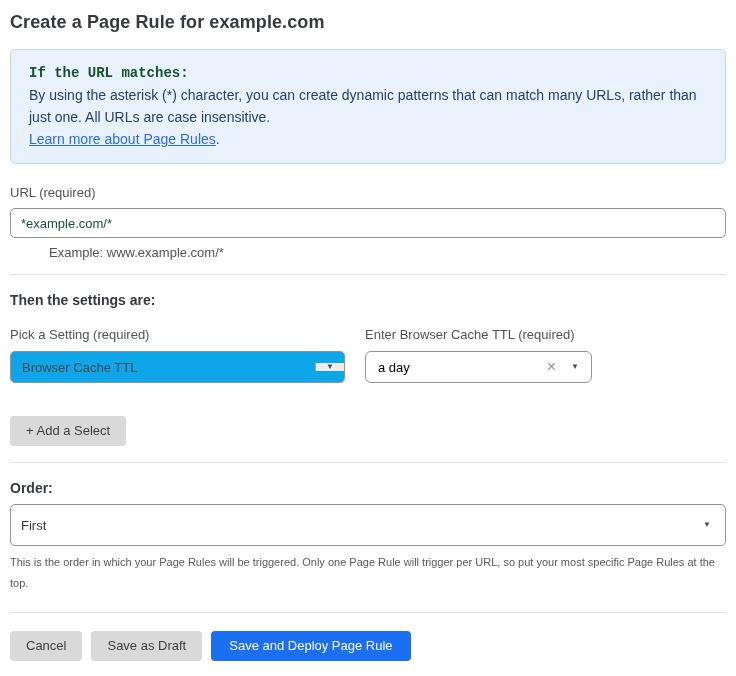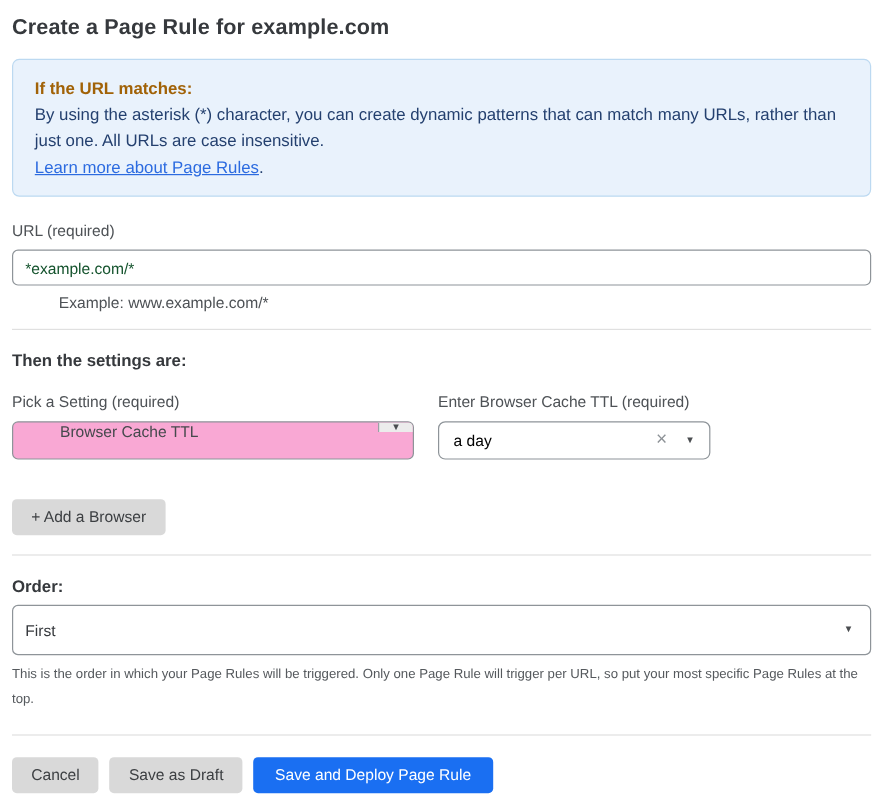--- a/index.html
+++ b/index.html
@@ -24,21 +24,21 @@
   .info-box {
     margin-top: 16px;
     background: #e9f2fc;
     border: 1px solid #bcd9f1;
     border-radius: 6px;
     padding: 12px 18px 13px 18px;
     color: #1e3a68;
     font-size: 14px;
     line-height: 22px;
   }
-  .info-heading { font-weight: bold; color: #a16207; }
+  .info-heading { font-weight: bold; color: #14532d; font-family: Liberation Mono, monospace; }
   .info-body { color: #24406f; }
   .info-link {
     color: #2c6be0;
     text-decoration: underline;
     cursor: pointer;
   }
   .info-suffix { color: #24406f; }
 
   .field-label {
     font-size: 13px;
@@ -82,26 +82,25 @@
   .settings-row { display: flex; gap: 20px; }
   .col-setting { width: 335px; }
   .col-ttl { width: 227px; }
   .col-label { font-size: 13px; color: #4e5256; margin-top: 19px; }
 
   .select-split {
     margin-top: 9px;
     height: 32px;
     border: 1px solid #8e9499;
     border-radius: 5px;
-    background: #f9a8d4;
-    display: flex;
-    align-items: flex-start;
+    background: #0ea5e9;
+    display: flex;
+    align-items: center;
     overflow: hidden;
     cursor: pointer;
-    padding-left: 28px;
   }
   .select-split .select-value {
     flex: 1;
     display: flex;
     align-items: center;
     padding: 0 11px;
     font-size: 13px;
     color: #46494d;
   }
   .select-split .arrow-seg {
@@ -229,21 +228,21 @@
     <div class="col-ttl">
       <div class="col-label">Enter Browser Cache TTL (required)</div>
       <div class="combo">
         <span class="combo-value">a day</span>
         <span class="clear-glyph">×</span>
         <span class="arrow-glyph">▼</span>
       </div>
     </div>
   </div>
 
-  <button class="btn btn-gray add-setting-btn">+ Add a Browser</button>
+  <button class="btn btn-gray add-setting-btn">+ Add a Select</button>
 
   <hr class="divider order-divider">
 
   <div class="section-heading">Order:</div>
 
   <div class="full-select">
     <span class="select-text">First</span>
     <span class="arrow-glyph">▼</span>
   </div>
   <div class="order-help">This is the order in which your Page Rules will be triggered. Only one Page Rule will trigger per URL, so put your most specific Page Rules at the top.</div>

